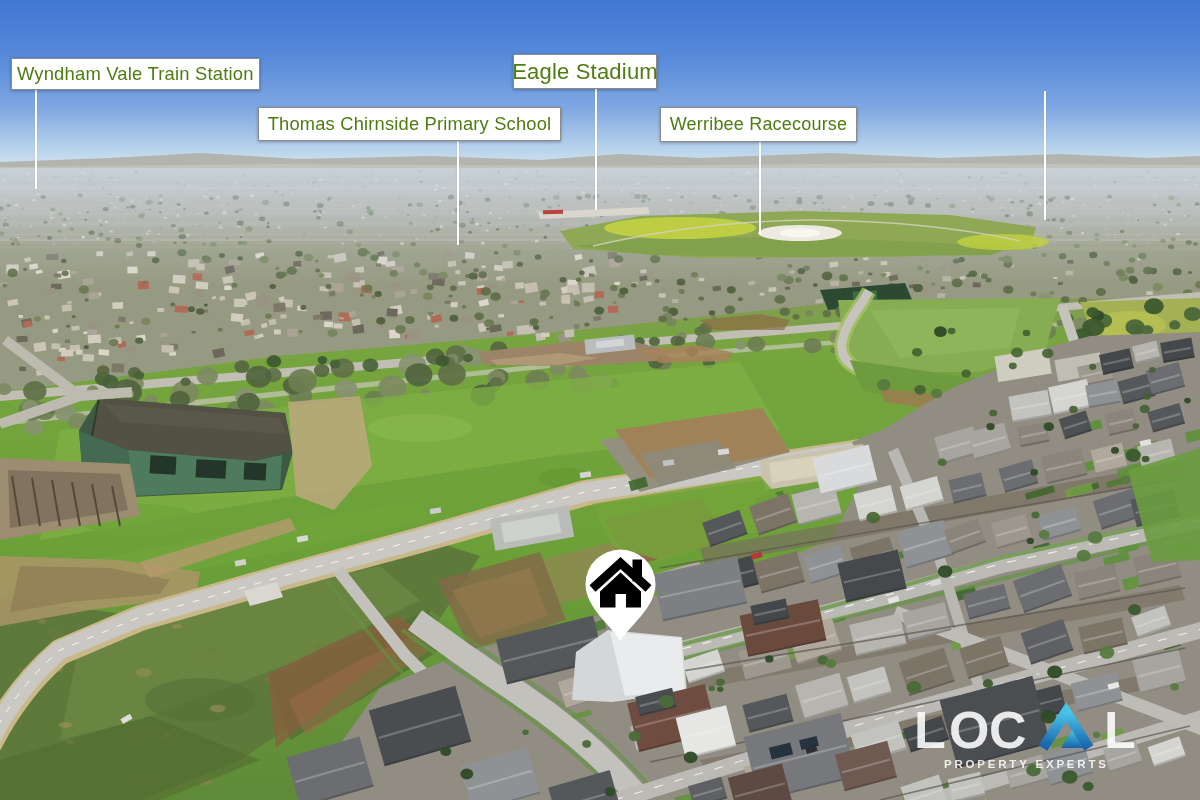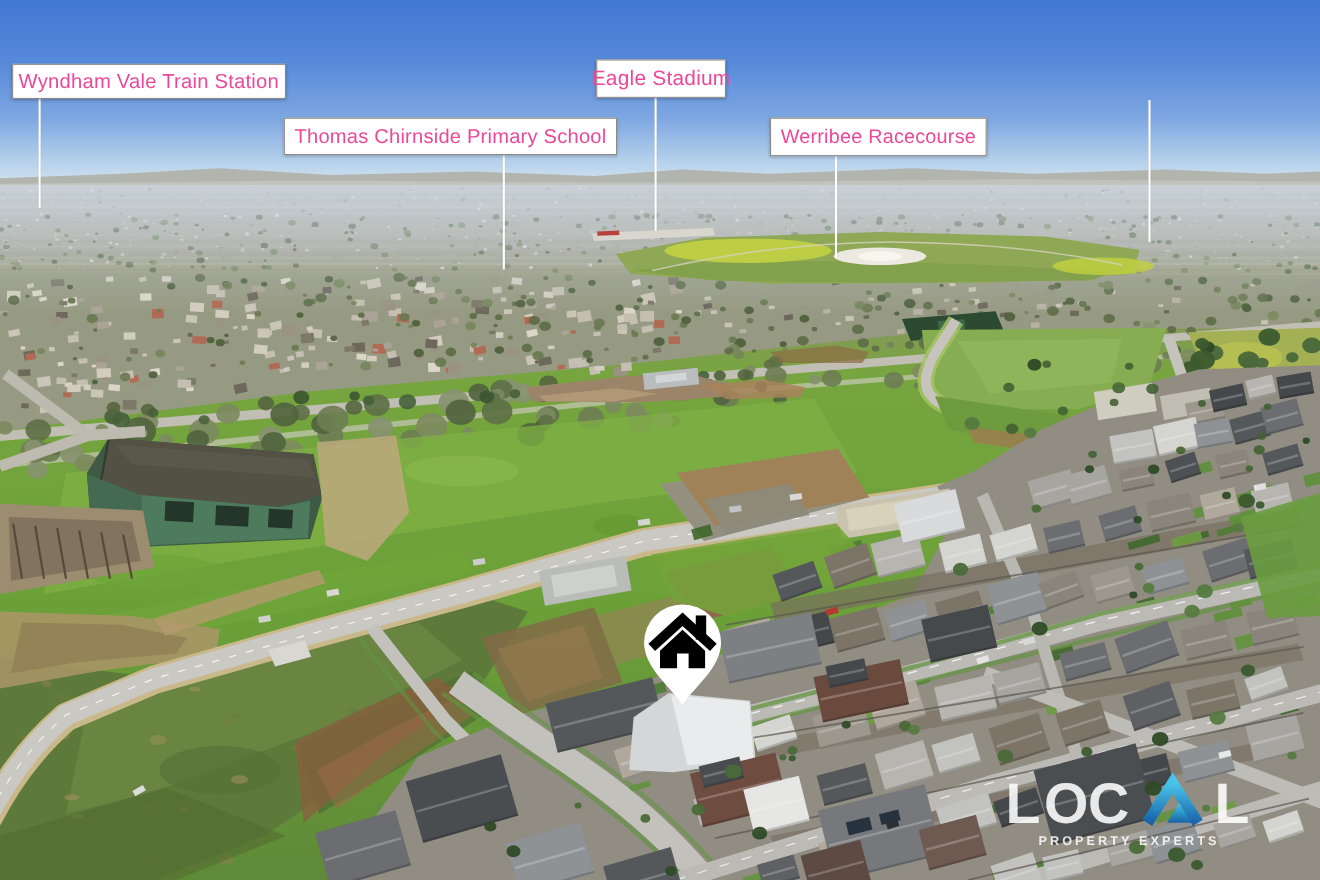--- a/index.html
+++ b/index.html
@@ -1,19 +1,19 @@
 <!DOCTYPE html>
 <html><head>
 <meta charset="utf-8">
 <style>
 html,body{margin:0;padding:0;background:#6b9f38;}
 #stage{position:relative;width:1200px;height:800px;overflow:hidden;font-family:"Liberation Sans",sans-serif;}
 #stage svg{position:absolute;left:0;top:0;}
 .lbl{position:absolute;background:#ffffff;border:1px solid #8a8a8a;box-sizing:border-box;
-display:flex;align-items:center;justify-content:center;font-size:19px;color:#ec4899;
+display:flex;align-items:center;justify-content:center;font-size:19px;color:#4d7c0f;
 letter-spacing:0.2px;white-space:nowrap;box-shadow:0 1px 3px rgba(0,0,0,0.3);}
 .lead{position:absolute;width:2px;background:#ffffff;box-shadow:0 0 1px rgba(0,0,0,0.2);}
 </style>
 </head>
 <body>
 <div id="stage">
 <svg width="1200" height="800" viewBox="0 0 1200 800">
 <defs>
 <linearGradient id="sky" x1="0" y1="0" x2="0" y2="1">
 <stop offset="0" stop-color="#4077d2"></stop>
@@ -2244,21 +2244,21 @@
 <div class="lead" style="left:34.5px;top:90px;height:99px"></div>
 
 <div class="lbl" style="left:10.5px;top:57.5px;width:249.5px;height:32.5px;font-size:18.4px">Wyndham Vale Train Station</div>
 
 <div class="lead" style="left:456.5px;top:141px;height:104px"></div>
 
 <div class="lbl" style="left:258px;top:107px;width:303px;height:34px;font-size:18.3px">Thomas Chirnside Primary School</div>
 
 <div class="lead" style="left:594.5px;top:89px;height:121px"></div>
 
-<div class="lbl" style="left:542px;top:54px;width:118px;height:35px;font-size:19px">Eagle Stadium</div>
+<div class="lbl" style="left:513px;top:54px;width:144px;height:35px;font-size:22px">Eagle Stadium</div>
 
 <div class="lead" style="left:759px;top:141.5px;height:93.5px"></div>
 
-<div class="lbl" style="left:700px;top:107px;width:197px;height:34.5px;font-size:18px">Werribee Racecourse</div>
+<div class="lbl" style="left:660px;top:107px;width:197px;height:34.5px;font-size:18px">Werribee Racecourse</div>
 
 <div class="lead" style="left:1044px;top:91px;height:129px"></div>
 
 </div>
 
 </body></html>

